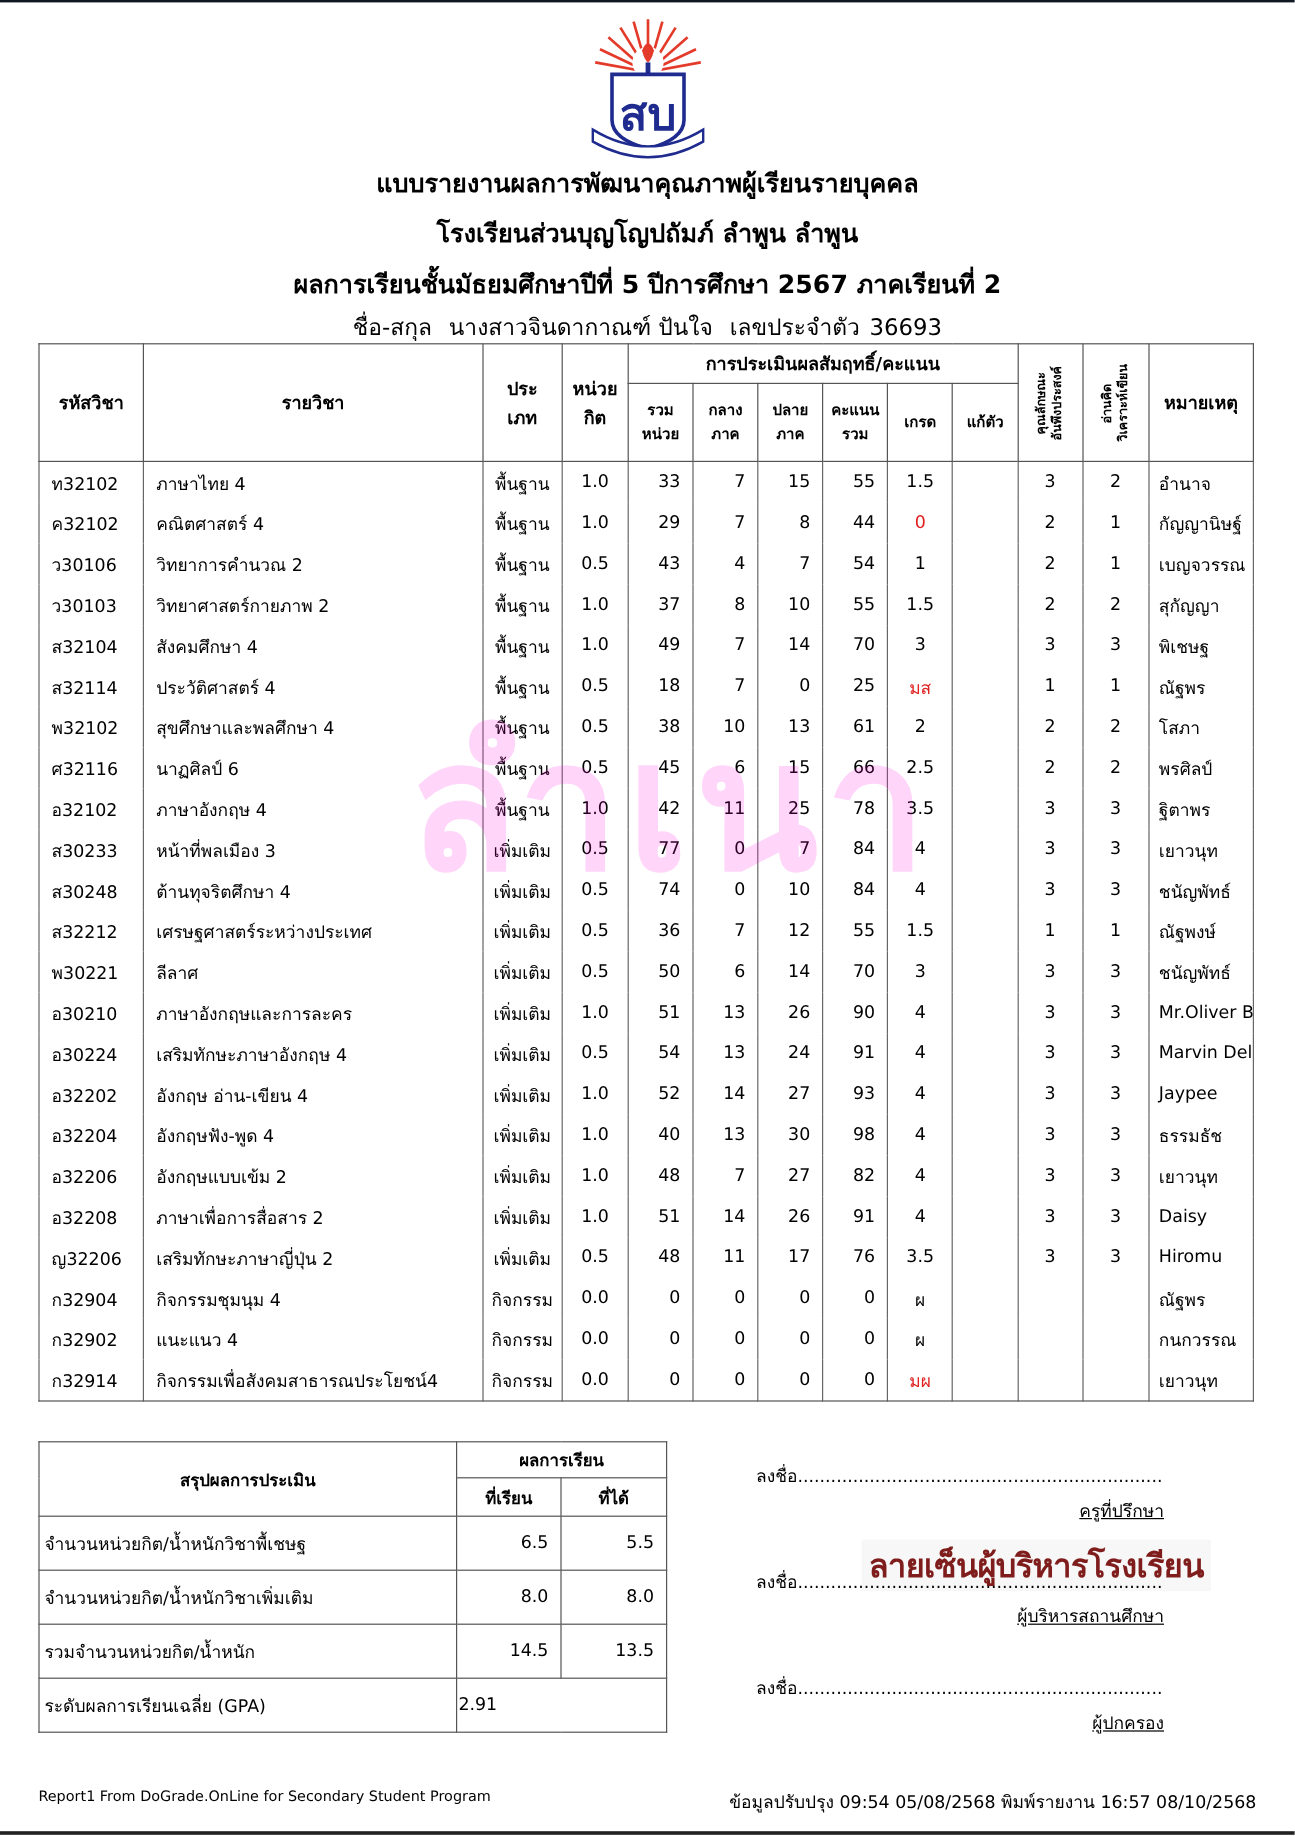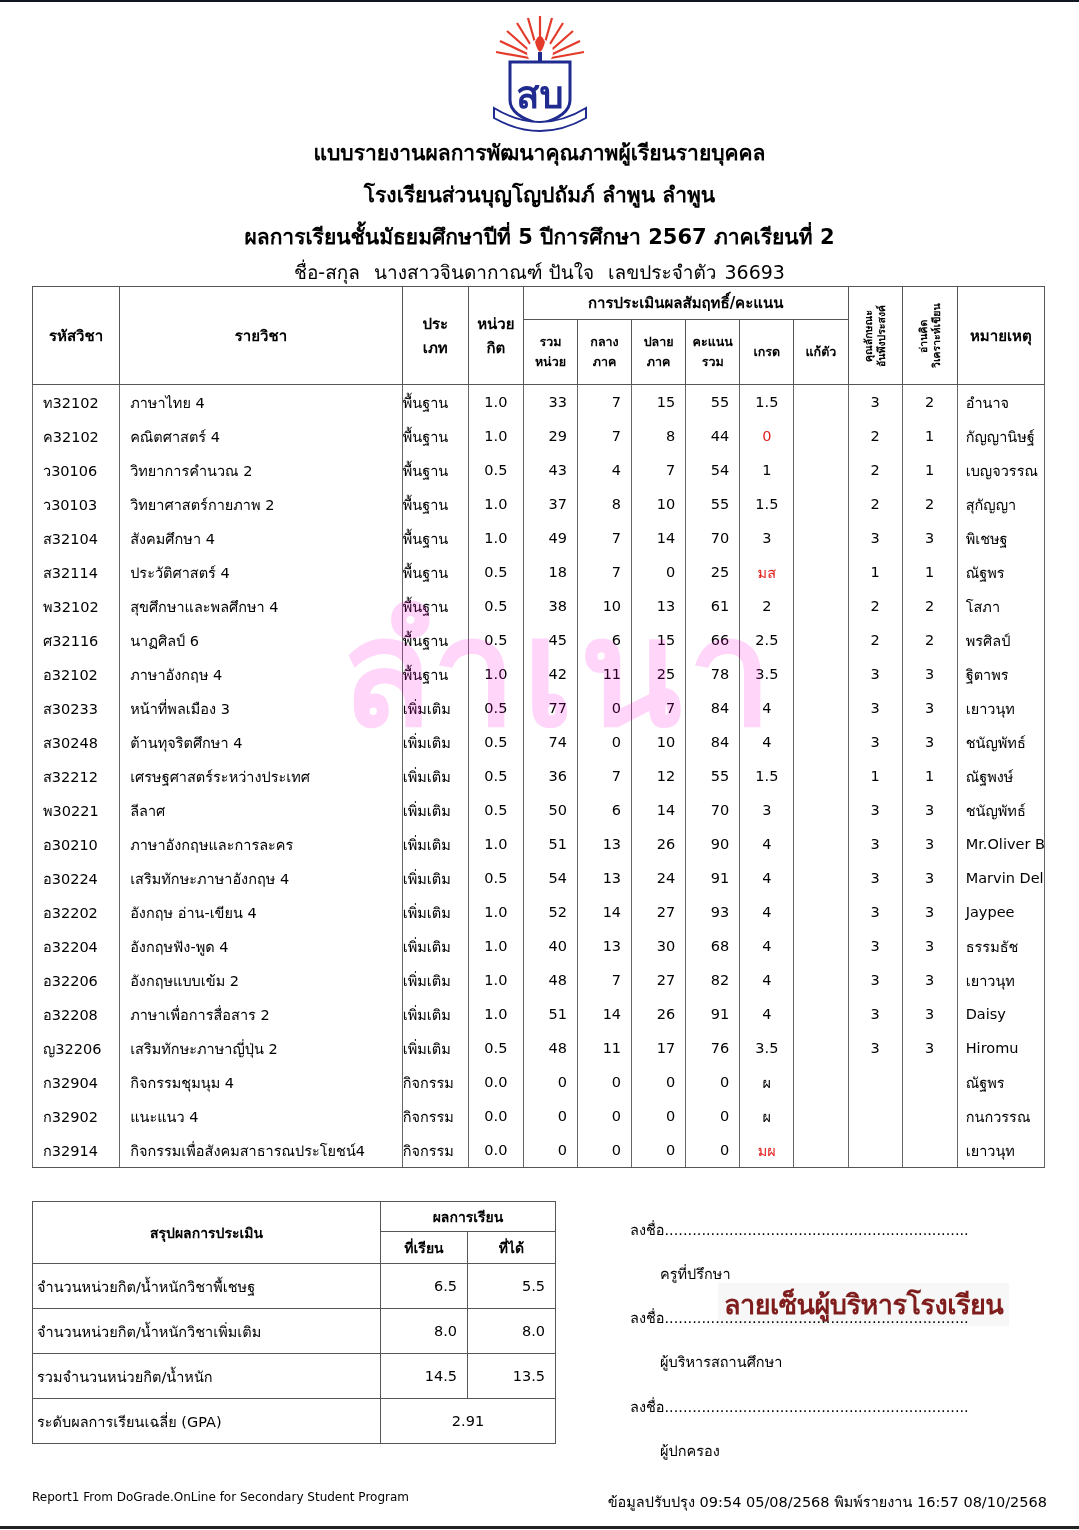--- a/index.html
+++ b/index.html
@@ -32,21 +32,21 @@
   table.grades thead tr.h2 th { height: 64px; font-size: 12.5px; }
   th.big { font-size: 15px !important; }
   th.vert div {
     writing-mode: vertical-rl; transform: rotate(180deg);
     font-size: 10.5px; line-height: 1.25; margin: 0 auto; height: 90px; text-align: center; white-space: pre-line;
   }
   table.grades tbody td { height: 34px; vertical-align: middle; white-space: nowrap; overflow: hidden; }
   table.grades tbody tr:last-child td { border-bottom: 1.5px solid #555; }
   td.code { padding-left: 10px !important; }
   td.name { padding-left: 10px !important; }
-  td.type { }
+  td.type { text-align: center; }
   td.num { text-align: right; padding-right: 10px !important; }
   td.ctr { text-align: center; }
   td.note { padding-left: 8px !important; overflow: hidden; }
   .red { color: #e0201e; }
 
   .watermark {
     position: absolute; left: 340px; top: 598px; font-size: 150px; font-weight: bold;
     color: #ff00dd; opacity: 0.16; letter-spacing: 6px; pointer-events: none; line-height: 1;
     font-family: "DejaVu Sans", sans-serif;
   }
@@ -58,21 +58,21 @@
   table.summary th, table.summary td { border: 1.5px solid #555; }
   table.summary th { font-weight: bold; font-size: 14px; }
   table.summary .sh1 { height: 30px; }
   table.summary .sh2 { height: 32px; }
   table.summary td { height: 42px; }
   table.summary td.lbl { padding-left: 4px; }
   table.summary td.v { text-align: right; padding-right: 10px; }
 
   .sig { position: absolute; left: 630px; width: 340px; font-size: 14.5px; }
   .sig .line { white-space: nowrap; overflow: hidden; }
-  .sig .role { text-align: left; margin-top: 21px; padding-left: 30px; }
+  .sig .role { text-align: right; margin-top: 6px; padding-left: 30px; text-decoration: underline; }
   .sig1 { top: 1218px; }
   .sig2 { top: 1306px; }
   .sig3 { top: 1395px; }
   .stamp {
     position: absolute; left: 718px; top: 1283px; font-size: 27px; color: #7f1d1d; font-weight: bold;
     letter-spacing: -0.5px; background: #f7f7f7; padding: 0 6px;
   }
 
   .footer-left { position: absolute; left: 32px; top: 1490px; font-size: 12px; }
   .footer-right { position: absolute; right: 32px; top: 1490px; font-size: 14.5px; }
@@ -407,21 +407,21 @@
         <td class="note">Jaypee</td>
       </tr>
       <tr>
         <td class="code">อ32204</td>
         <td class="name">อังกฤษฟัง-พูด 4</td>
         <td class="type">เพิ่มเติม</td>
         <td class="ctr">1.0</td>
         <td class="num">40</td>
         <td class="num">13</td>
         <td class="num">30</td>
-        <td class="num">68</td>
+        <td class="num">98</td>
         <td class="ctr">4</td>
         <td class="ctr"></td>
         <td class="ctr">3</td>
         <td class="ctr">3</td>
         <td class="note">ธรรมธัช</td>
       </tr>
       <tr>
         <td class="code">อ32206</td>
         <td class="name">อังกฤษแบบเข้ม 2</td>
         <td class="type">เพิ่มเติม</td>
@@ -541,21 +541,21 @@
     <td class="v">8.0</td>
     <td class="v">8.0</td>
   </tr>
   <tr>
     <td class="lbl">รวมจำนวนหน่วยกิต/น้ำหนัก</td>
     <td class="v">14.5</td>
     <td class="v">13.5</td>
   </tr>
   <tr>
     <td class="lbl">ระดับผลการเรียนเฉลี่ย (GPA)</td>
-    <td colspan="2" style="text-align:center">2.91</td>
+    <td colspan="2" style="text-align:left">2.91</td>
   </tr>
 </tbody>
   </table>
 
 <div class="sig sig1">
   <div class="line">ลงชื่อ.......................................................................</div>
   <div class="role">ครูที่ปรึกษา</div>
 </div>
 <div class="stamp">ลายเซ็นผู้บริหารโรงเรียน</div>
 <div class="sig sig2">

